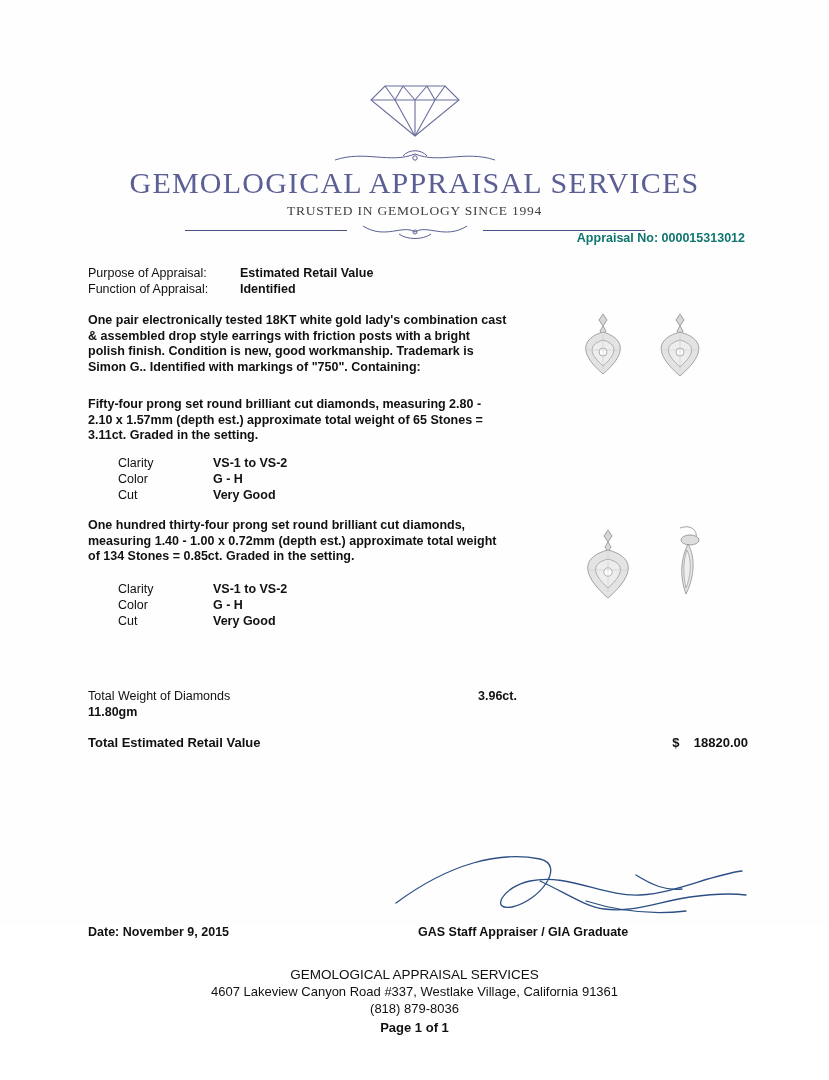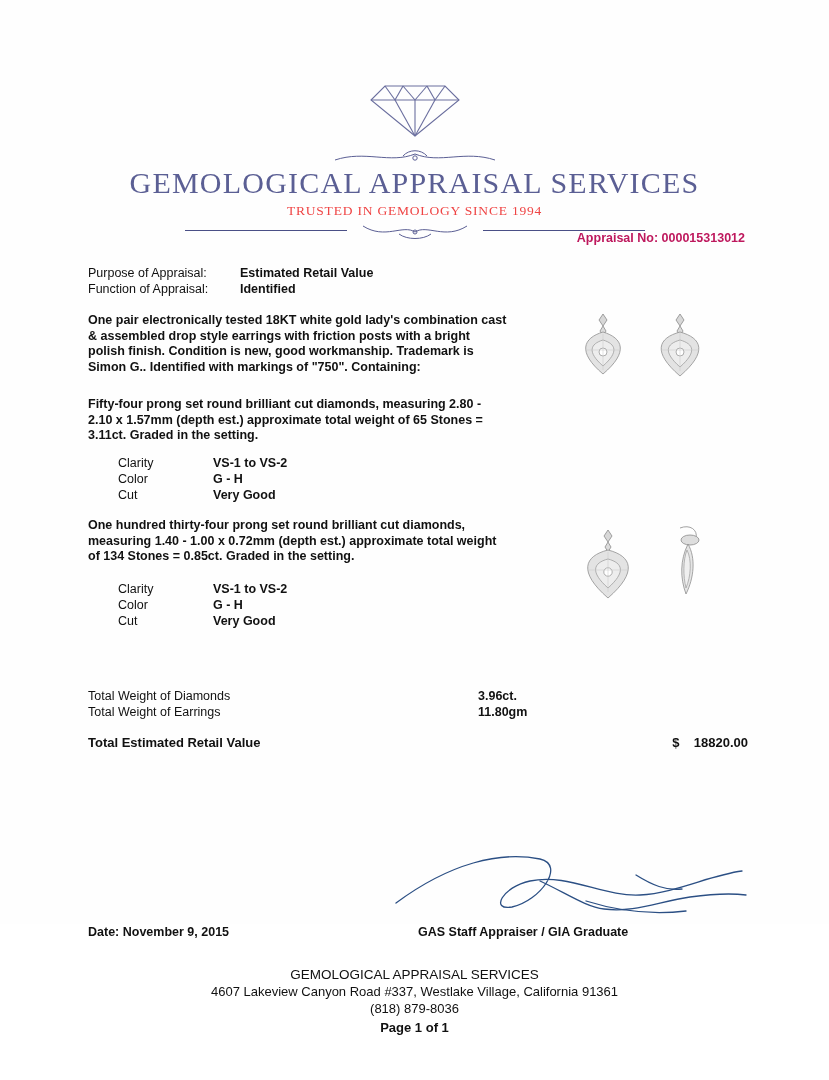--- a/index.html
+++ b/index.html
@@ -38,21 +38,21 @@
     font-family: "Liberation Serif", serif;
     font-size: 30px;
     letter-spacing: 1.2px;
     color: #5b5f94;
     white-space: nowrap;
   }
   .tagline {
     font-family: "Liberation Serif", serif;
     font-size: 13.5px;
     letter-spacing: 0.8px;
-    color: #ef4444;
+    color: #404040;
     margin-top: 3px;
   }
   .rule-wrap {
     width: 460px;
     margin: 5px auto 0 auto;
     position: relative;
     height: 14px;
   }
   .rule-line {
     position: absolute;
@@ -71,21 +71,21 @@
     padding: 0 8px;
   }
 
   
   .appraisal-no {
     position: absolute;
     top: 231px;
     right: 84px;
     font-size: 12.5px;
     font-weight: bold;
-    color: #be185d;
+    color: #0f766e;
     white-space: nowrap;
   }
 
   
   .kv-block {
     position: absolute;
     top: 265px;
     left: 88px;
     font-size: 12.5px;
     line-height: 16px;
@@ -344,21 +344,20 @@
       </g>
     </svg>
   </div>
 
   <div class="totals">
     <div class="totals-row">
       <span class="totals-label">Total Weight of Diamonds</span>
       <span class="totals-value">3.96ct.</span>
     </div>
     <div class="totals-row">
-      <span class="totals-label">Total Weight of Earrings</span>
       <span class="totals-value">11.80gm</span>
     </div>
   </div>
 
   <div class="grand">
     <span class="grand-label">Total Estimated Retail Value</span>
     <span class="grand-currency">$</span>
     <span class="grand-amount">18820.00</span>
   </div>
 

